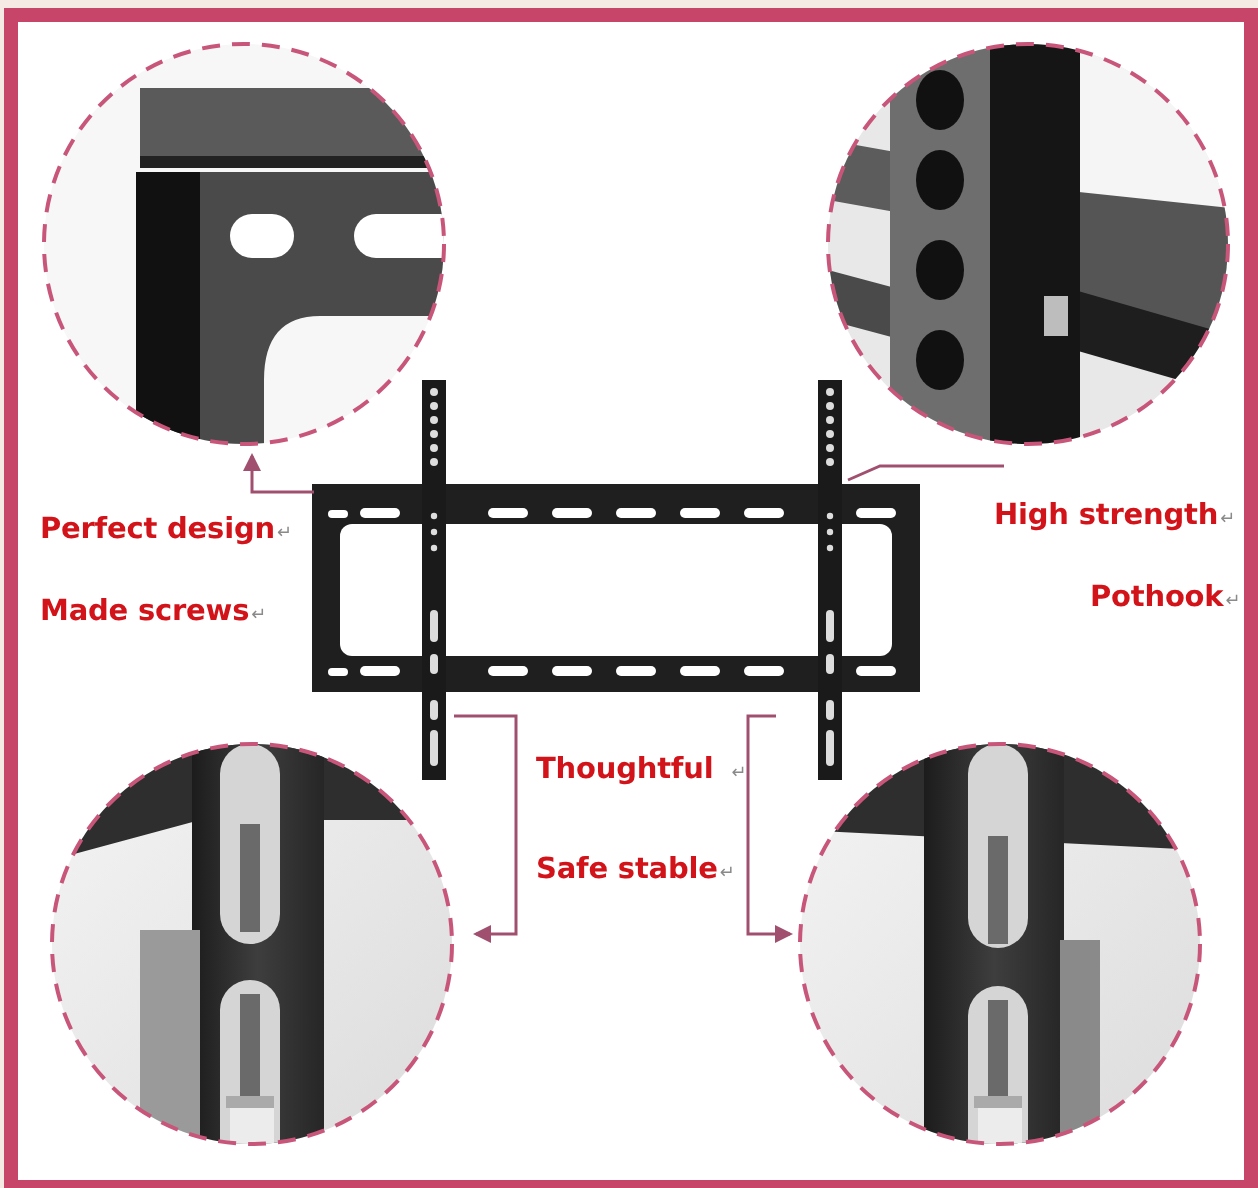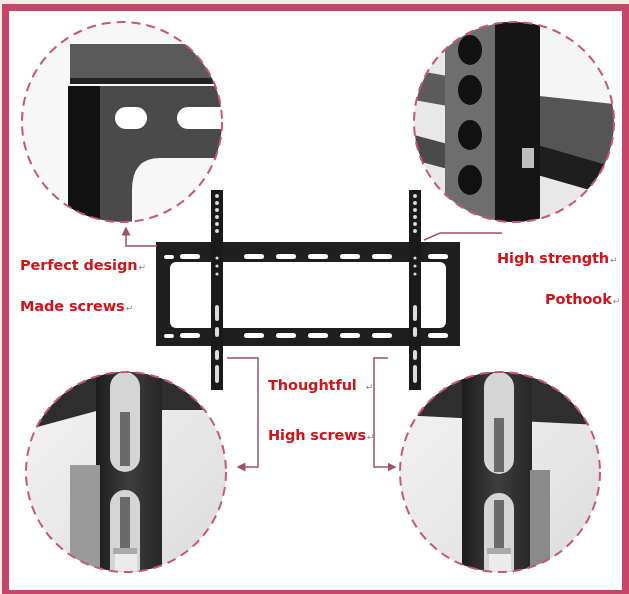--- a/index.html
+++ b/index.html
@@ -195,14 +195,14 @@
 <div class="label" style="left:466px;top:250px;margin-left:31px;">
   <span>High strength</span><span class="pm">↵</span>
 </div>
 <div class="label" style="left:525px;top:291px;margin-left:20px;">
   <span>Pothook</span><span class="pm">↵</span>
 </div>
 <div class="label" style="left:268px;top:377px;">
   <span>Thoughtful</span><span class="pm" style="margin-left:9px">↵</span>
 </div>
 <div class="label" style="left:268px;top:427px;">
-  <span>High screws</span><span class="pm">↵</span>
+  <span>Safe stable</span><span class="pm">↵</span>
 </div>
 
 </body></html>

